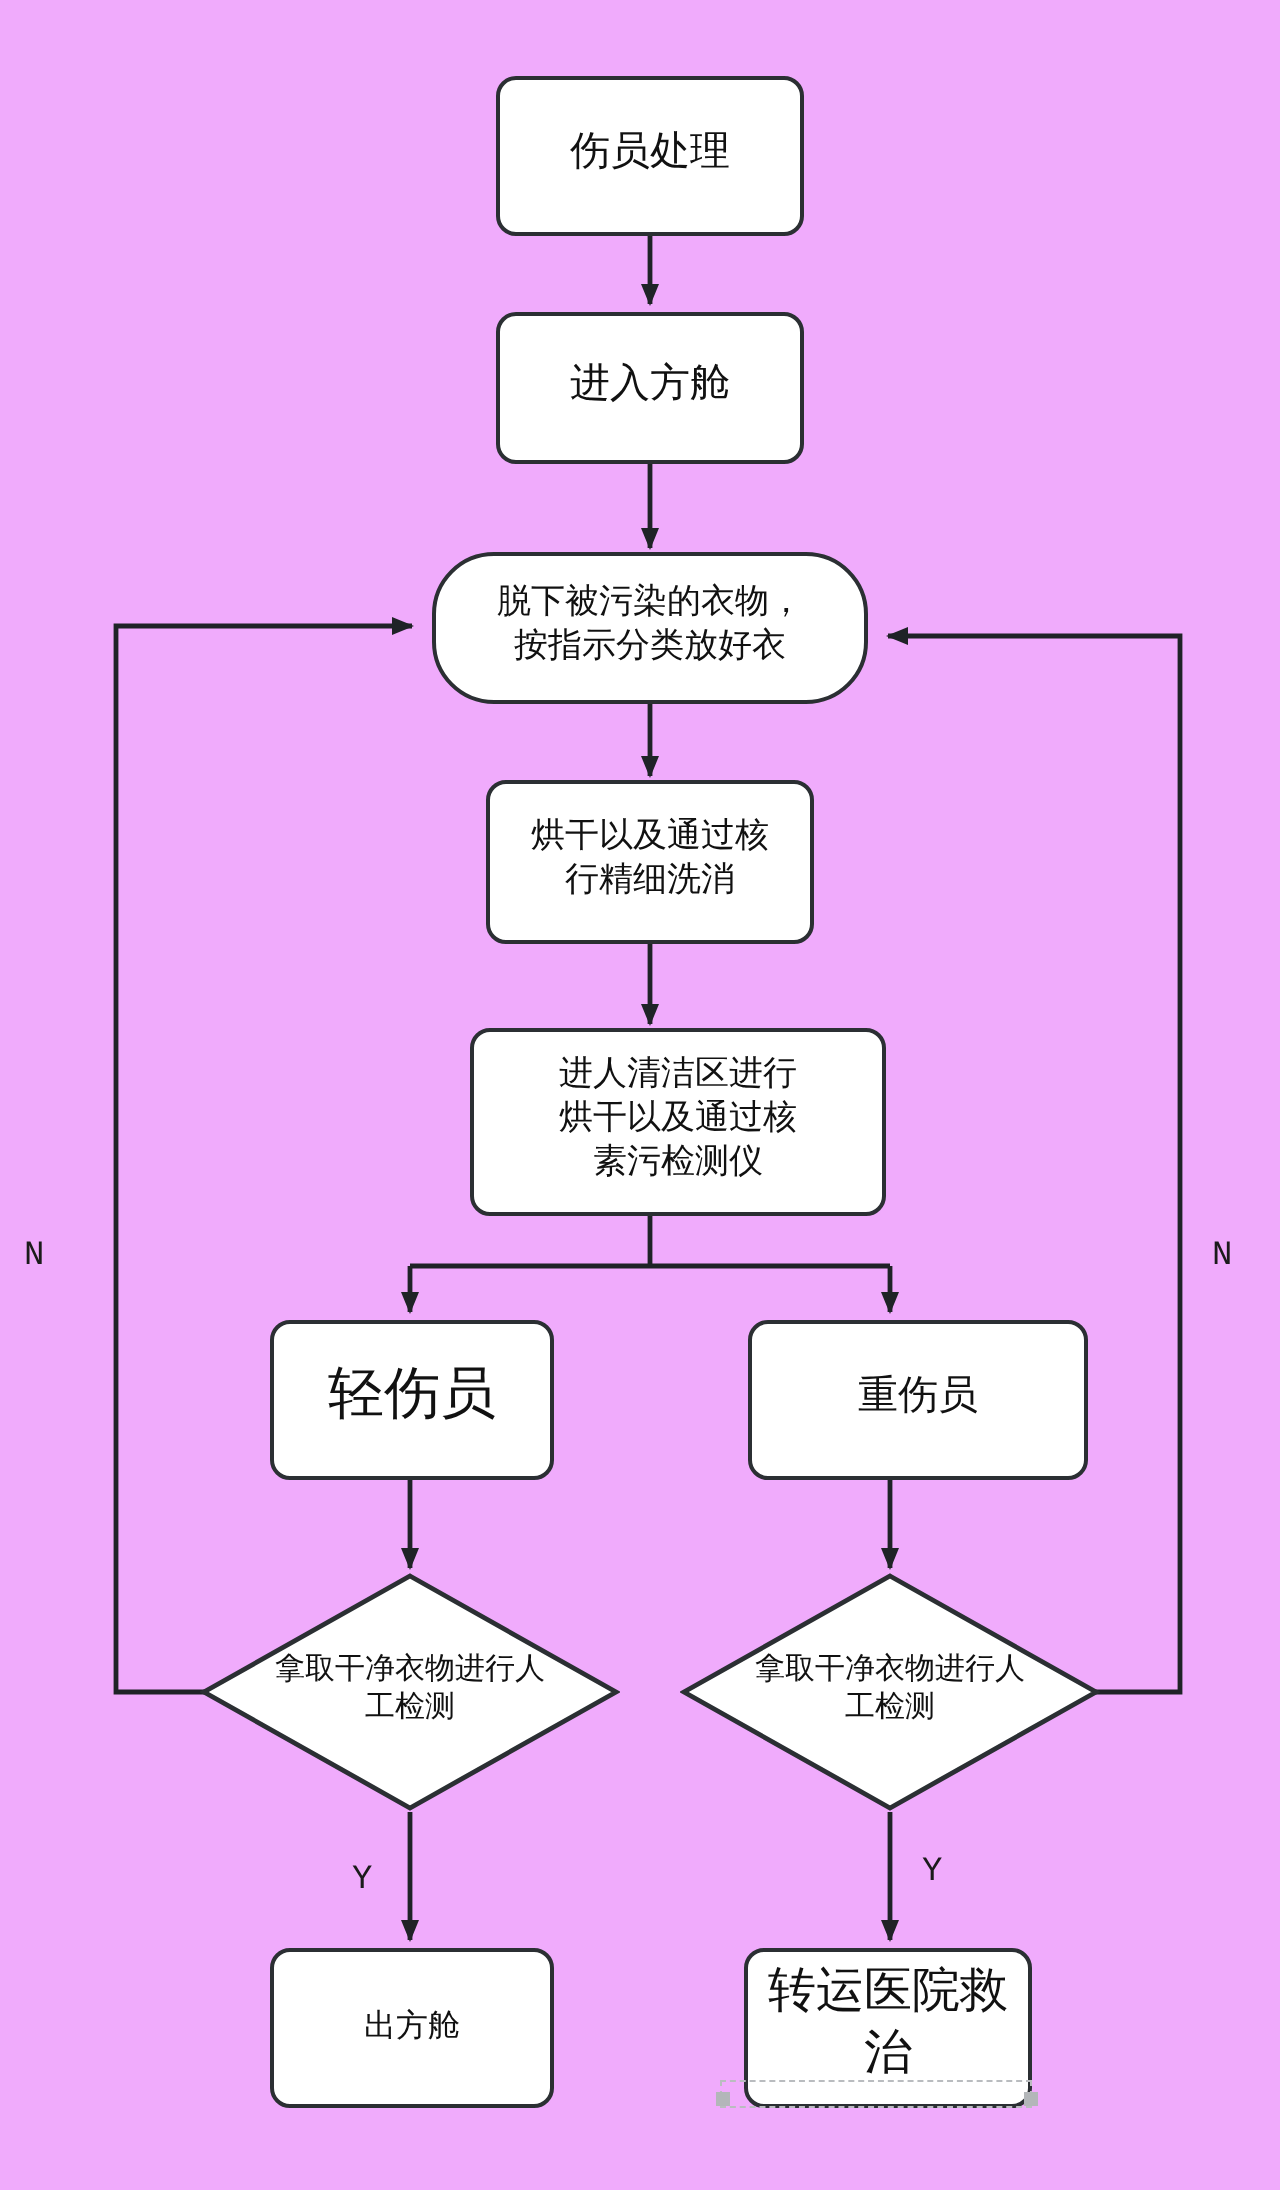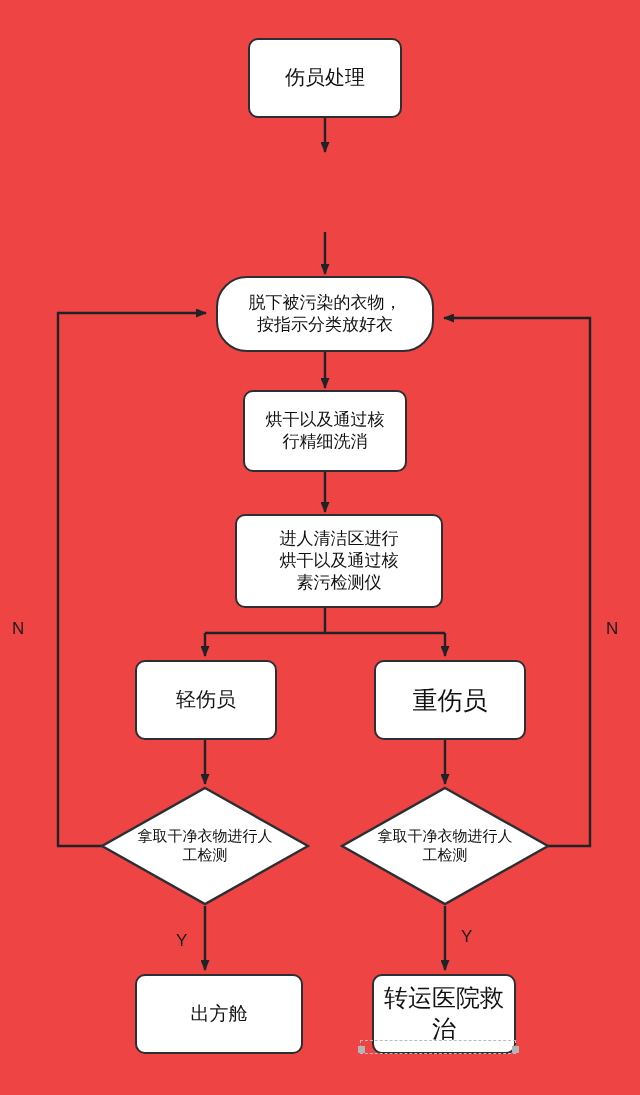--- a/index.html
+++ b/index.html
@@ -7,22 +7,23 @@
     padding: 0;
     background: #ffffff;
   }
   body {
     font-family: "Liberation Sans", "DejaVu Sans", sans-serif;
   }
   #canvas {
     position: relative;
     width: 640px;
     height: 1095px;
-    background: #ef4444;
+    background: #f0abfc;
     overflow: hidden;
+    font-family: Liberation Mono, monospace;
   }
   svg.wires {
     position: absolute;
     left: 0;
     top: 0;
     width: 640px;
     height: 1095px;
     pointer-events: none;
   }
   .node {
@@ -120,62 +121,65 @@
       <path d="M110,846 L58,846 L58,313 L206,313" marker-end="url(#ah)"></path>
 
       <path d="M540,846 L590,846 L590,318 L444,318" marker-end="url(#ah)"></path>
     </g>
   </svg>
 
   <div class="node proc" style="left:248px; top:38px; width:154px; height:80px; font-size:20px;">
     <span class="txt">伤员处理</span>
   </div>
 
+  <div class="node proc" style="left:248px; top:156px; width:154px; height:76px; font-size:20px;">
+    <span class="txt">进入方舱</span>
+  </div>
 
   <div class="node proc" style="left:216px; top:276px; width:218px; height:76px; font-size:17px;border-radius:31px;">
     <span class="txt">脱下被污染的衣物，
 按指示分类放好衣</span>
   </div>
 
   <div class="node proc" style="left:243px; top:390px; width:164px; height:82px; font-size:17px;">
     <span class="txt">烘干以及通过核
 行精细洗消</span>
   </div>
 
   <div class="node proc" style="left:235px; top:514px; width:208px; height:94px; font-size:17px;">
     <span class="txt">进人清洁区进行
 烘干以及通过核
 素污检测仪</span>
   </div>
 
-  <div class="node proc" style="left:135px; top:660px; width:142px; height:80px; font-size:20px;">
+  <div class="node proc" style="left:135px; top:660px; width:142px; height:80px; font-size:28px;">
     <span class="txt">轻伤员</span>
   </div>
 
-  <div class="node proc" style="left:374px; top:660px; width:152px; height:80px; font-size:25px;">
+  <div class="node proc" style="left:374px; top:660px; width:170px; height:80px; font-size:20px;">
     <span class="txt">重伤员</span>
   </div>
 
   <div class="node dec" style="left:100px; top:786px; width:210px; height:120px; font-size:15px;">
     <svg class="diamond" viewBox="0 0 210 120" preserveAspectRatio="none" xmlns="http://www.w3.org/2000/svg">
       <polygon points="105,2 208,60 105,118 2,60" fill="#ffffff" stroke="#2b2f33" stroke-width="2.4"></polygon>
     </svg>
     <span class="txt">拿取干净衣物进行人
 工检测</span>
   </div>
 
   <div class="node dec" style="left:340px; top:786px; width:210px; height:120px; font-size:15px;">
     <svg class="diamond" viewBox="0 0 210 120" preserveAspectRatio="none" xmlns="http://www.w3.org/2000/svg">
       <polygon points="105,2 208,60 105,118 2,60" fill="#ffffff" stroke="#2b2f33" stroke-width="2.4"></polygon>
     </svg>
     <span class="txt">拿取干净衣物进行人
 工检测</span>
   </div>
 
-  <div class="node proc" style="left:135px; top:974px; width:168px; height:80px; font-size:19px;">
+  <div class="node proc" style="left:135px; top:974px; width:142px; height:80px; font-size:16px;">
     <span class="txt">出方舱</span>
   </div>
 
   <div class="node proc" style="left:372px; top:974px; width:144px; height:80px; font-size:24px;">
     <span class="txt">转运医院救
 治</span>
   </div>
 
   <div class="sel-artifact" style="left:360px; top:1040px; width:156px; height:14px;"></div>
   <div class="sel-handle" style="left:358px; top:1046px;"></div>

